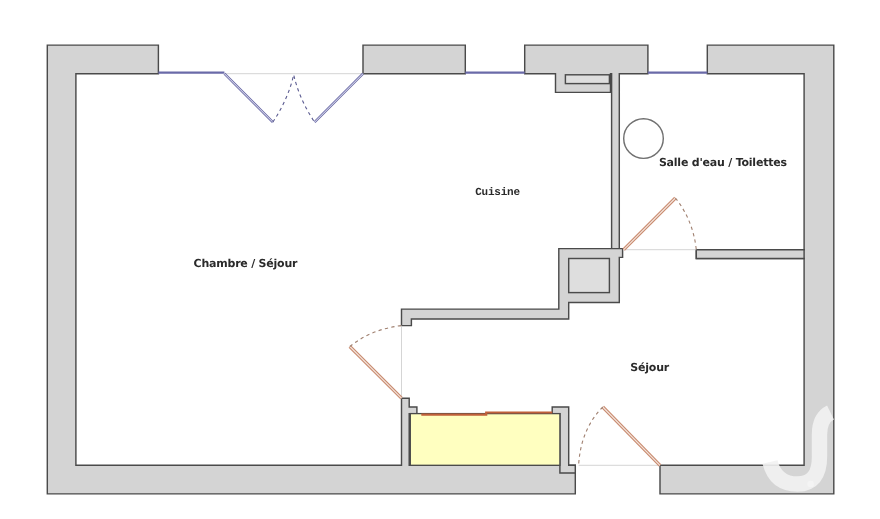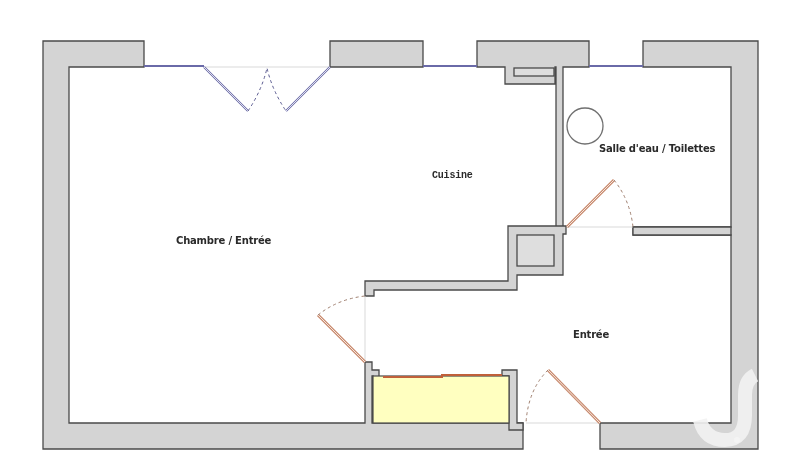--- a/index.html
+++ b/index.html
@@ -91,16 +91,16 @@
     <line class="door-leaf-inner" x1="600" y1="423" x2="548" y2="370"></line>
     <path class="swing-brown" d="M548,370 Q528,390 526,423"></path>
   </g>
 
   <g>
     <path class="watermark" d="M700,420 Q705,440 725,440 Q745,440 745,415 L745,395 Q745,380 755,375"></path>
     <circle cx="737" cy="440" r="3" fill="#f4f4f4"></circle>
   </g>
 </svg>
 
-<div class="room-label" style="left:176px; top:235px;">Chambre / Entrée</div>
+<div class="room-label" style="left:176px; top:235px;">Chambre / Séjour</div>
 <div class="room-label" style="left:432px; top:170px;font-family:Liberation Mono, monospace;">Cuisine</div>
 <div class="room-label" style="left:599px; top:143px;">Salle d'eau / Toilettes</div>
-<div class="room-label" style="left:573px; top:329px;">Entrée</div>
+<div class="room-label" style="left:573px; top:329px;">Séjour</div>
 
 </body></html>

